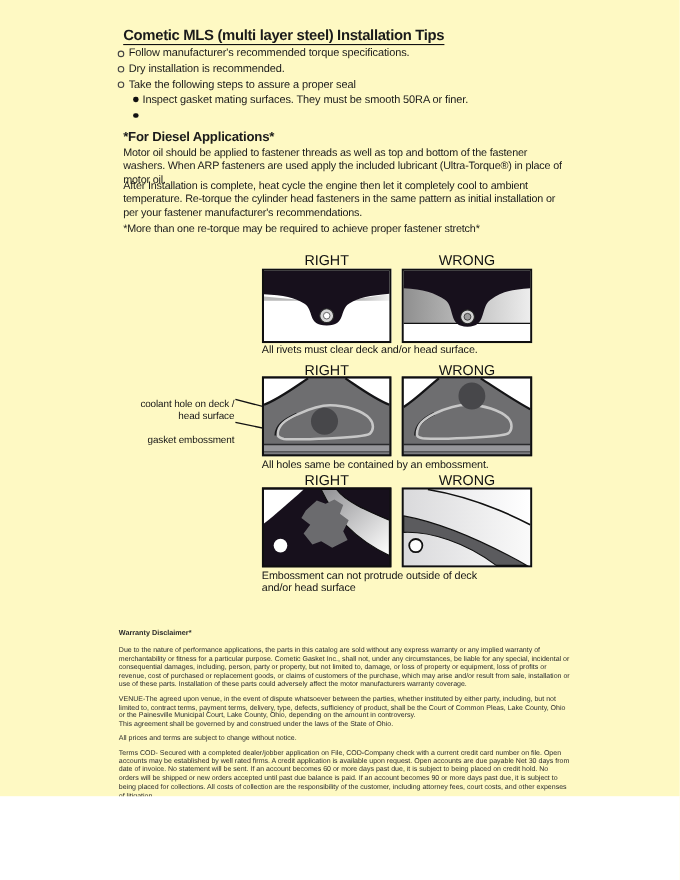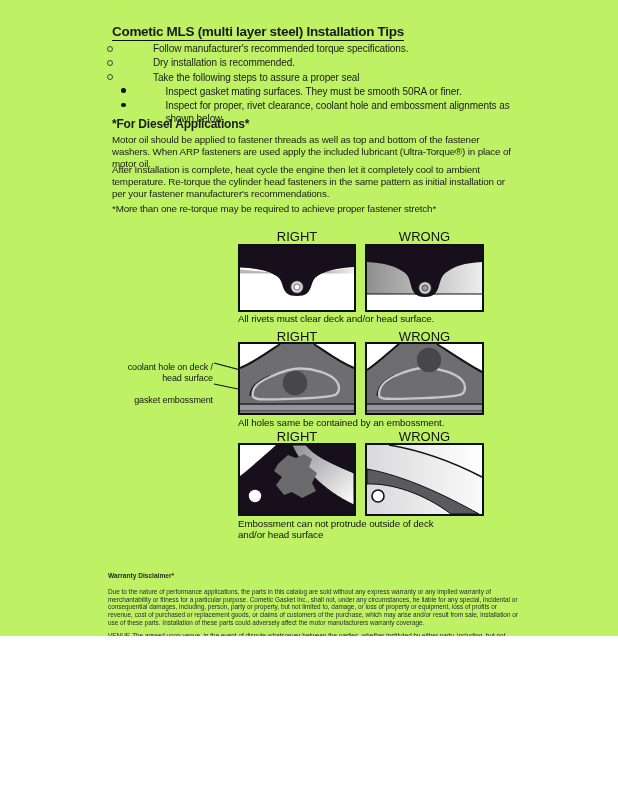--- a/index.html
+++ b/index.html
@@ -1,26 +1,26 @@
 <!DOCTYPE html>
 <html><head>
 <meta charset="utf-8">
 <style>
   html,body{margin:0;padding:0;background:#ffffff;}
   .page{
-    position:relative;width:618px;height:636px;background:#bef264;overflow:hidden;
+    position:relative;width:618px;height:724px;background:#fef9c3;overflow:hidden;
     font-family:"Liberation Sans",sans-serif;color:#1a1a1a;
   }
   .abs{position:absolute;}
   .title{
     left:112px;top:24px;margin:0;font-size:13.5px;font-weight:bold;letter-spacing:-0.3px;
     border-bottom:1.5px solid #111;padding-bottom:1px;display:inline-block;
   }
   .bullets{left:107px;top:42px;width:430px;font-size:10px;letter-spacing:-0.1px;}
-  .b-row{display:flex;align-items:flex-start;height:14.3px;line-height:13px;gap:36px;}
+  .b-row{display:flex;align-items:flex-start;height:14.3px;line-height:13px;}
   .b-row.sub{margin-left:14px;}
   .o-marker{
     width:4px;height:4px;border:1px solid #444;border-radius:50%;
     display:inline-block;margin:3.5px 4px 0 0;flex:none;
   }
   .d-marker{
     width:4.5px;height:4.5px;background:#111;border-radius:50%;
     display:inline-block;margin:3.5px 4px 0 0;flex:none;
   }
   .sec-heading{left:112px;top:117px;margin:0;font-size:12px;font-weight:bold;letter-spacing:-0.2px;}
@@ -76,21 +76,20 @@
     <div class="b-row">
       <span class="o-marker"></span>
       <span>Take the following steps to assure a proper seal</span>
     </div>
     <div class="b-row sub">
       <span class="d-marker"></span>
       <span>Inspect gasket mating surfaces.  They must be smooth 50RA or finer.</span>
     </div>
     <div class="b-row sub">
       <span class="d-marker"></span>
-      <span>Inspect for proper, rivet clearance, coolant hole and embossment alignments as shown below.</span>
     </div>
   </div>
 
   <h2 class="abs sec-heading">*For Diesel Applications*</h2>
   <div class="abs para p1">Motor oil should be applied to fastener threads as well as top and bottom of the fastener washers. When ARP fasteners are used apply the included lubricant (Ultra-Torque®) in place of motor oil.</div>
   <div class="abs para p2">After Installation is complete, heat cycle the engine then let it completely cool to ambient temperature. Re-torque the cylinder head fasteners in the same pattern as initial installation or per your fastener manufacturer's recommendations.</div>
   <div class="abs para note">*More than one re-torque may be required to achieve proper fastener stretch*</div>
 
   <div class="abs fig-label fl-r1a">RIGHT</div>
   <div class="abs fig-label fl-r1b">WRONG</div>

